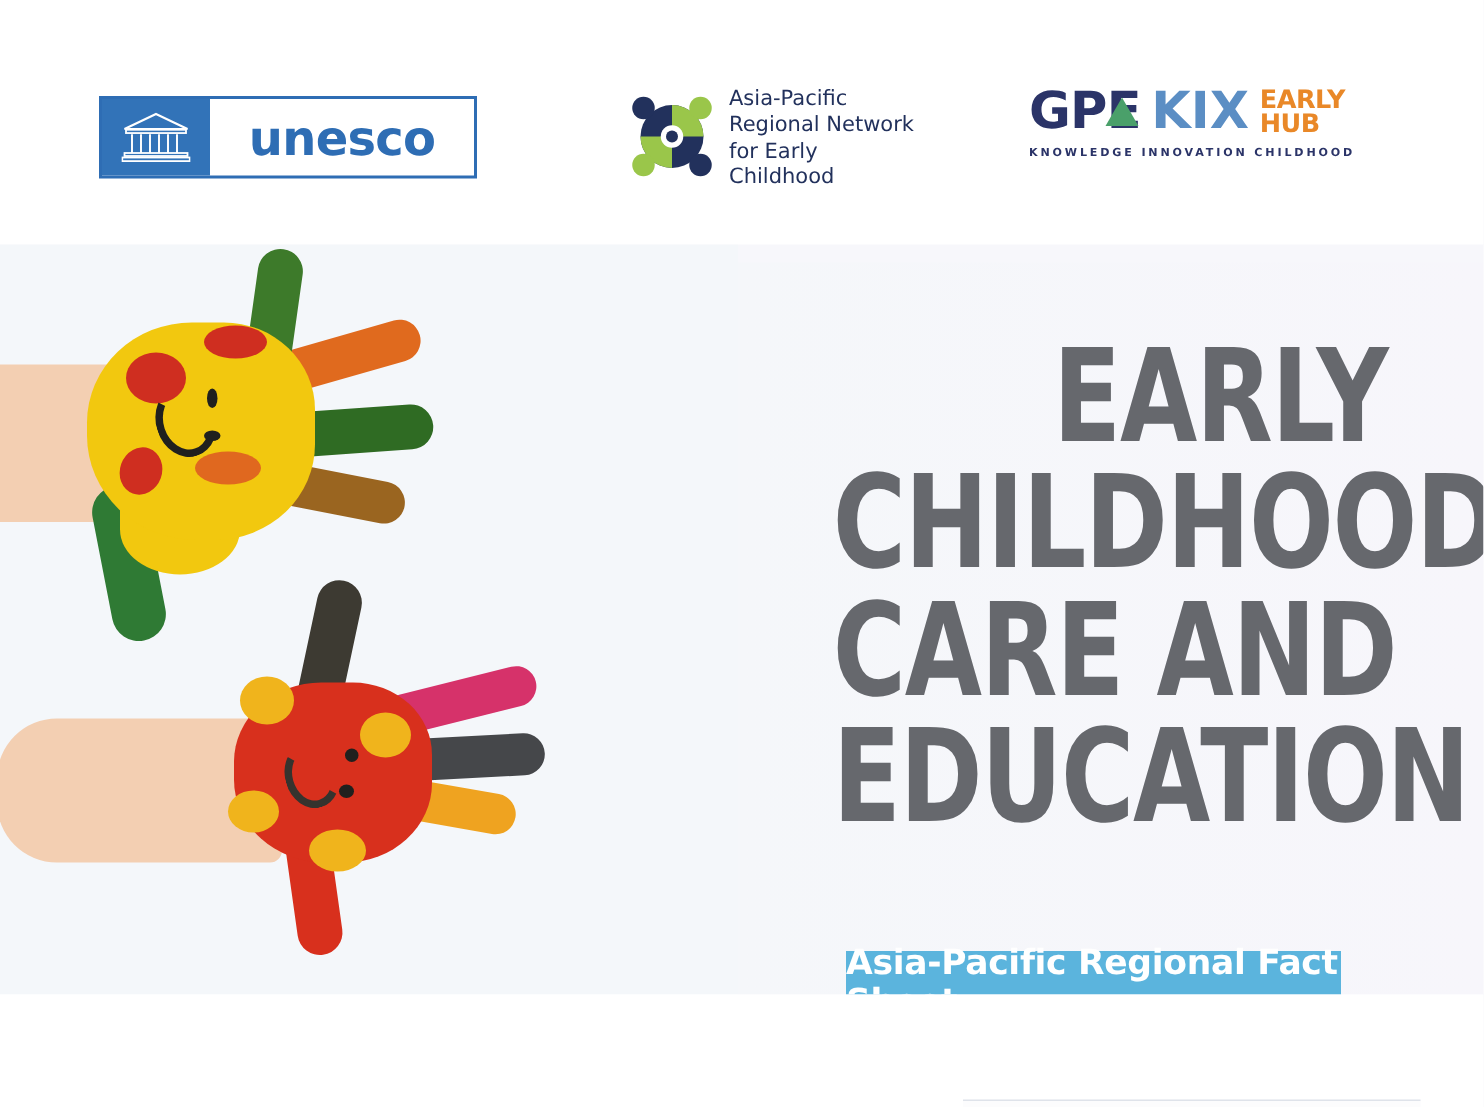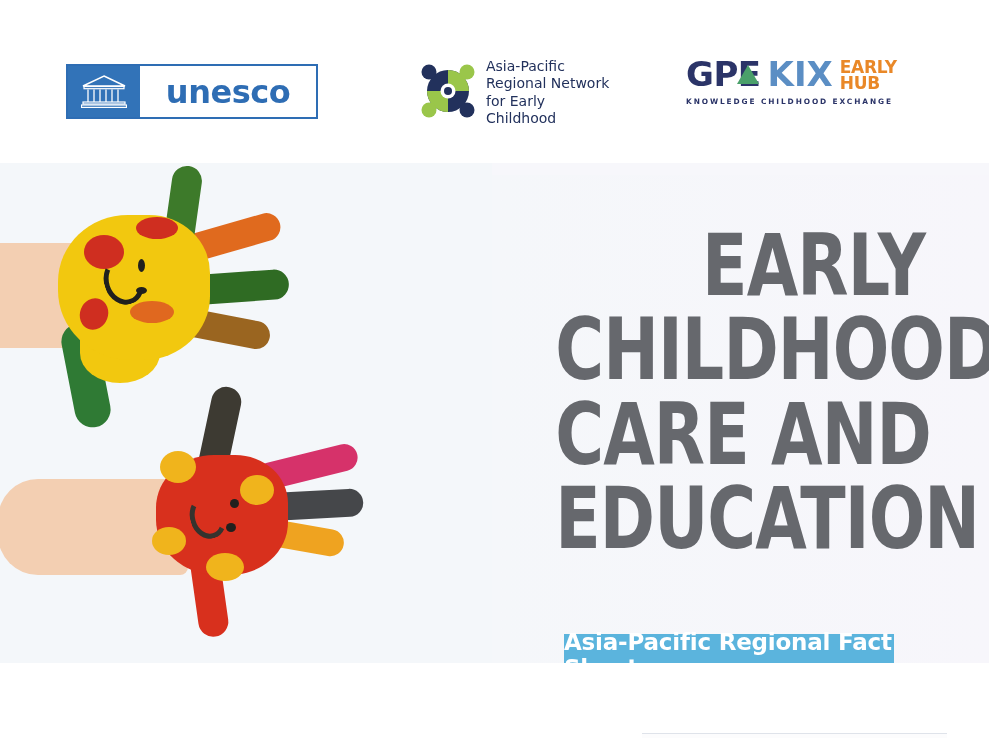--- a/index.html
+++ b/index.html
@@ -378,21 +378,21 @@
       <div class="gpe-word">
         <span>GPE</span>
         <span class="gpe-accent"></span>
       </div>
       <div class="kix-word">KIX</div>
       <div class="emap-block">
         <div>EARLY</div>
         <div>HUB</div>
       </div>
     </div>
-    <div class="gpe-sub">KNOWLEDGE CHILDHOOD EXCHANGE</div>
+    <div class="gpe-sub">KNOWLEDGE INNOVATION CHILDHOOD</div>
   </div>
 
 </div>
 
 <div class="hero">
 
   <div class="hero-photo">
 
     <div class="hand hand-yellow">
       <div class="arm-y"></div>

